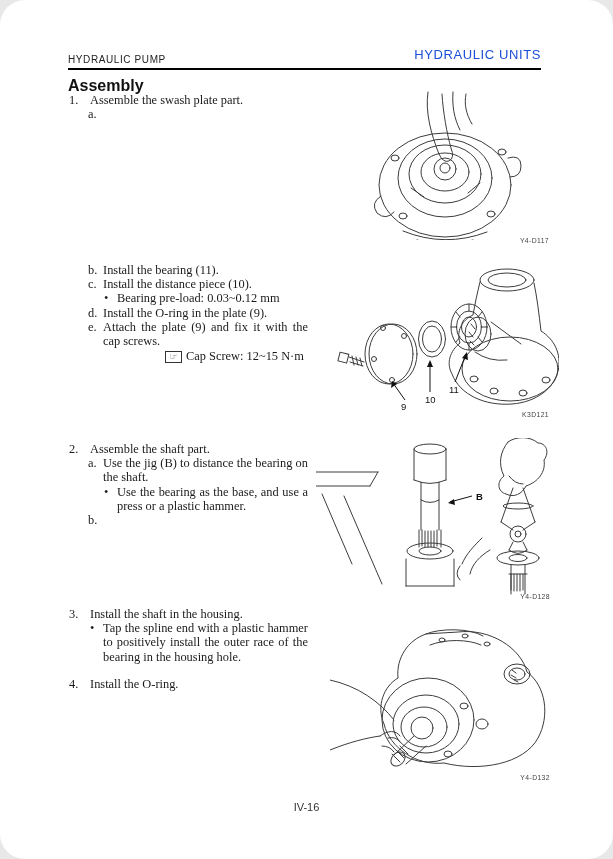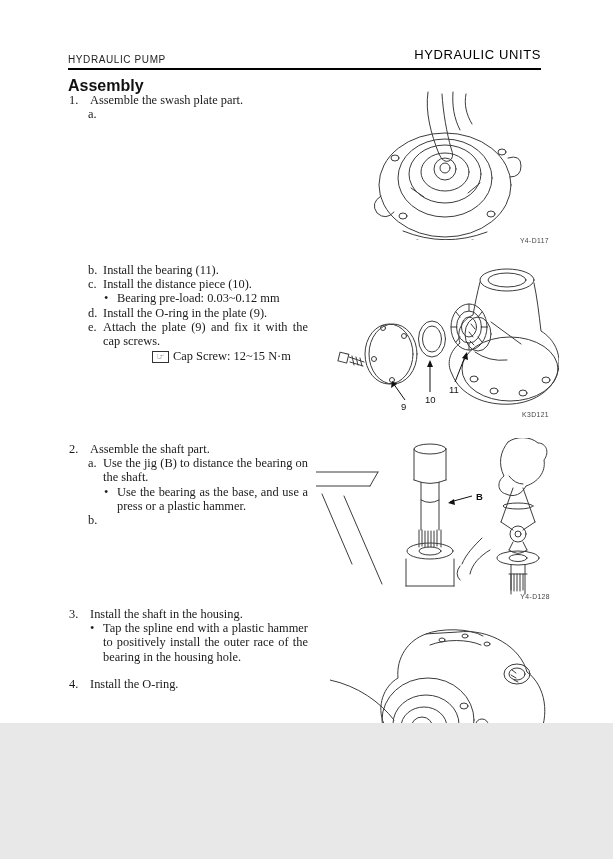--- a/index.html
+++ b/index.html
@@ -1,43 +1,44 @@
 <!DOCTYPE html>
 <html><head>
 <meta charset="utf-8">
 <style>
   html,body{margin:0;padding:0;background:#e8e8e8;}
   #page{
-    width:613px;height:723px;position:relative;margin:0 auto;
+    width:613px;height:859px;position:relative;margin:0 auto;
     background:#ffffff;color:#1a1a1a;
     font-family:"Liberation Serif",serif;font-size:12.4px;line-height:14.2px;
     overflow:hidden;
+    border-radius:25px;
   }
   .hdr-left{
     position:absolute;left:68px;top:53px;
     font-family:"Liberation Sans",sans-serif;font-size:10px;letter-spacing:.6px;color:#222;
   }
   .hdr-right{
     position:absolute;right:72px;top:48px;
-    font-family:"Liberation Sans",sans-serif;font-size:13px;letter-spacing:.6px;color:#000000;
+    font-family:"Liberation Sans",sans-serif;font-size:13px;letter-spacing:.6px;color:#1d4ed8;
   }
   .hdr-rule{position:absolute;left:68px;right:72px;top:68px;height:2px;background:#000;}
   .sec-title{
     position:absolute;left:68px;top:79px;
     font-family:"Liberation Sans",sans-serif;font-weight:bold;font-size:16px;color:#111;
   }
   .tblock{position:absolute;left:68px;width:240px;}
   .step{position:relative;padding-left:22px;}
   .snum{position:absolute;left:1px;top:0;}
   .sub{position:relative;margin-left:20px;padding-left:15px;}
   .sletter{position:absolute;left:0;top:0;}
   .bul{position:relative;margin-left:36px;padding-left:13px;}
   .bmark{position:absolute;left:0;top:0;}
   .just{text-align:justify;}
-  .note{margin-left:40px;margin-top:1px;padding-left:44px;}
+  .note{margin-left:53px;margin-top:1px;padding-left:44px;}
   .hand-ic{
     display:inline-block;width:15px;height:10px;border:1px solid #333;
     font-size:9px;line-height:9px;text-align:center;vertical-align:1px;
     font-family:"DejaVu Sans",sans-serif;margin-right:4px;color:#222;
   }
   .fig{position:absolute;}
   .fig svg{display:block;}
   .figcap{
     position:absolute;right:10px;bottom:0;
     font-family:"Liberation Sans",sans-serif;font-size:6.8px;letter-spacing:.4px;color:#444;
@@ -302,14 +303,15 @@
         <path d="M0,52 C28,58 50,74 64,92"></path>
         <path d="M0,122 C20,114 36,110 50,108"></path>
         <path d="M50,108 C58,102 66,102 70,108"></path>
         <path d="M58,110 q8,-2 12,4"></path>
         <path d="M52,118 q8,0 12,6"></path>
       </g>
     </svg>
     <span class="figcap">Y4-D132</span>
   </div>
 
+  <div class="pgfoot">IV-16</div>
 
 </div>
 
 </body></html>

